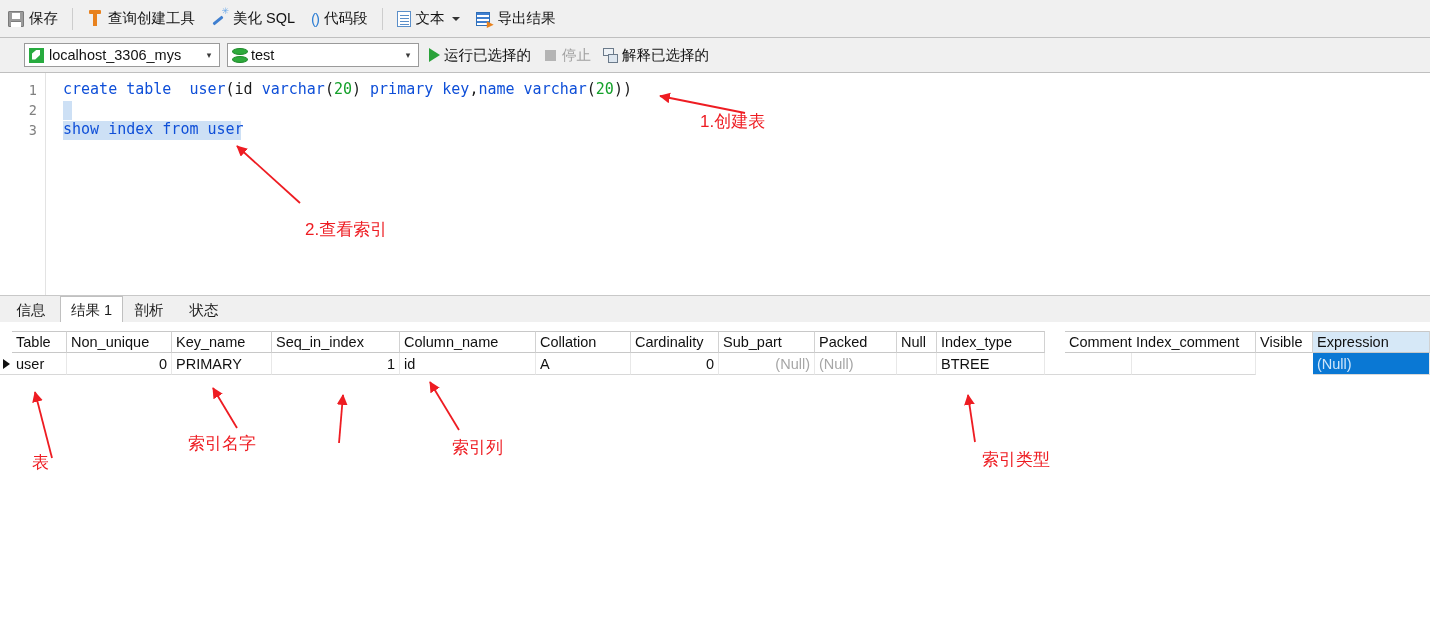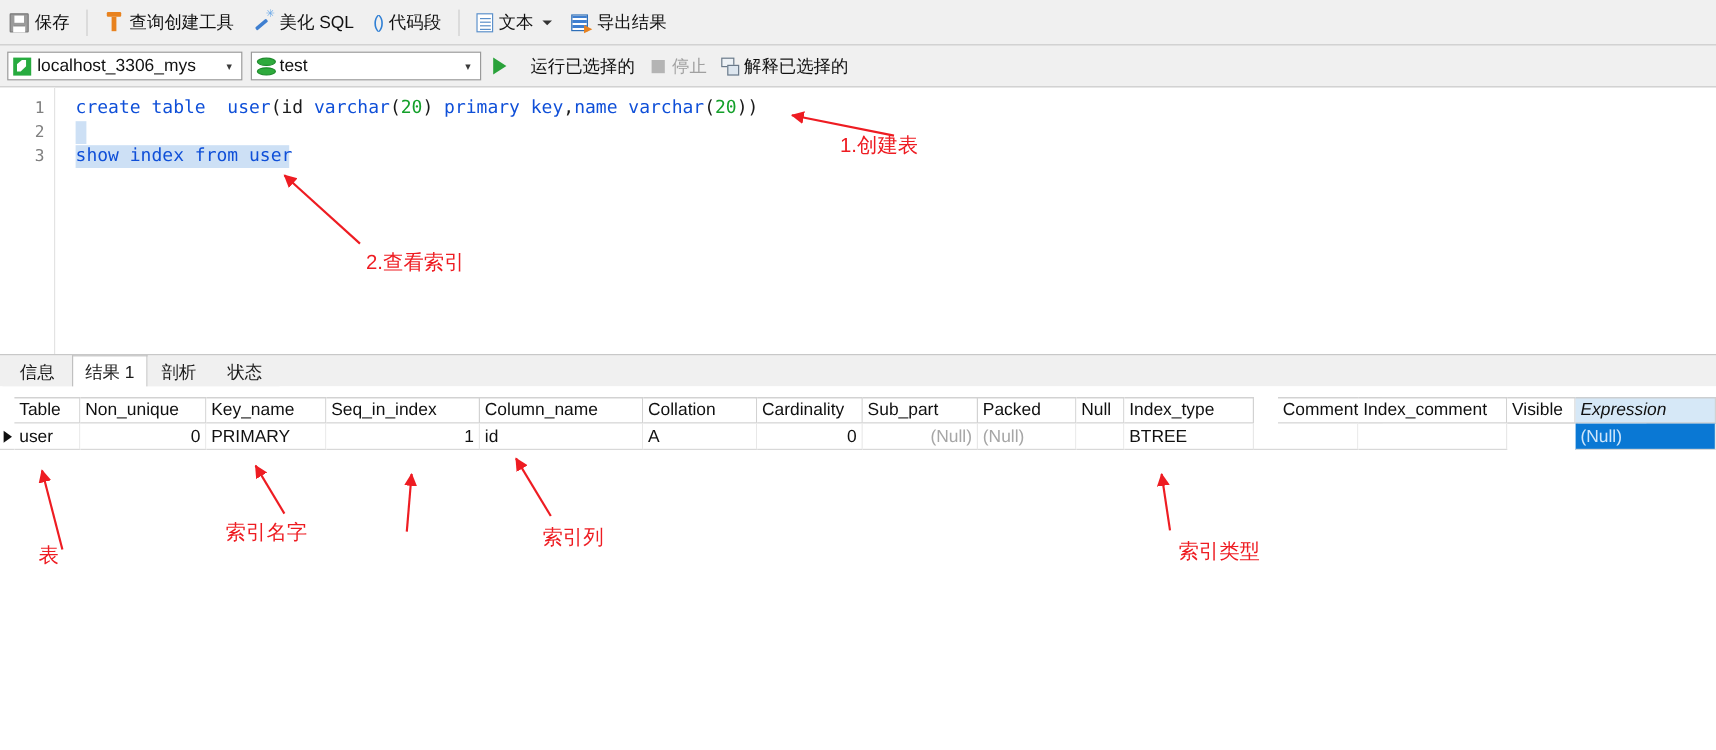--- a/index.html
+++ b/index.html
@@ -66,21 +66,21 @@
     border: 1px solid #2f6fb8;
   }
   .ico-export:after {
     content:"\25B6"; position:absolute; right:-1px; bottom:-2px; font-size:9px; color:#e8821e; line-height:9px;
   }
 
   
   .toolbar2 {
     position: absolute; left: 0; top: 38px; width: 1430px; height: 35px;
     background: #f0f0f0; border-bottom: 1px solid #bfbfbf;
-    display: flex; align-items: center; padding-left: 6px;
+    display: flex; align-items: center; padding-left: 24px;
   }
   .combo {
     height: 24px; background: #ffffff; border: 1px solid #9a9a9a;
     display: flex; align-items: center; padding: 0 2px 0 4px;
     font-size: 14.5px; color: #111;
   }
   .combo .txt { flex: 1 1 auto; overflow: hidden; white-space: nowrap; margin-left: 5px; }
   .combo .arw {
     flex: 0 0 auto; width: 16px; text-align: center; color: #3a3a3a; font-size: 9px;
   }
@@ -93,21 +93,21 @@
     clip-path: polygon(100% 0, 100% 55%, 40% 100%, 0 100%, 0 40%, 60% 0);
   }
   .ico-db { width: 14px; height: 15px; position: relative; }
   .ico-db:before, .ico-db:after {
     content:""; position:absolute; left:0; width:14px; height:5px; border-radius:50%;
     background:#2eaa3c; border:1px solid #1e8a2c;
   }
   .ico-db:before { top:0; }
   .ico-db:after { top:8px; }
   .run-btn { display:flex; align-items:center; font-size:14.5px; color:#111; margin-right:14px; cursor:default;}
-  .run-btn .lbl { margin-left: 20px; }
+  .run-btn .lbl { margin-left: 4px; }
   .tri-play { width:0;height:0;border-top:7px solid transparent;border-bottom:7px solid transparent;border-left:11px solid #2aa23a;}
   .stop-btn { display:flex; align-items:center; font-size:14.5px; color:#a0a0a0; margin-right:12px; cursor:default;}
   .stop-btn .lbl { margin-left: 6px; }
   .sq-stop { width:11px;height:11px;background:#b4b4b4;}
   .exp-btn { display:flex; align-items:center; font-size:14.5px; color:#111; cursor:default;}
   .exp-btn .lbl { margin-left: 4px; }
   .ico-explain { width:15px;height:15px;position:relative;}
   .ico-explain:before{content:"";position:absolute;left:0;top:0;width:9px;height:6px;border:1px solid #6b7a8a;background:#eef2f6;}
   .ico-explain:after{content:"";position:absolute;right:0;bottom:0;width:8px;height:7px;border:1px solid #6b7a8a;background:#dde6ef;}
 
@@ -162,21 +162,21 @@
   .gh {
     position: absolute; top: 0; height: 22px;
     border-right: 1px solid #d2d2d2;
     border-bottom: 1px solid #c8c8c8;
     border-top: 1px solid #c8c8c8;
     background: #ffffff;
     font-size: 14.5px; color: #101010;
     display: flex; align-items: center; padding-left: 4px;
     white-space: nowrap; cursor: default;
   }
-  .gh.hl { background: #d6e8f7; font-style: italic; }
+  .gh.hl { background: #d6e8f7; }
   .grid-row { position: absolute; left: 0; top: 31px; height: 22px; width: 1430px; }
   .gc {
     position: absolute; top: 0; height: 22px;
     border-right: 1px solid #e8e8e8;
     border-bottom: 1px solid #d8d8d8;
     font-size: 14.5px; color: #111111;
     display: flex; align-items: center; padding: 0 4px;
     white-space: nowrap; cursor: default; background: #ffffff;
   }
   .gc.right { justify-content: flex-end; }
@@ -362,20 +362,20 @@
   <line x1="745" y1="113" x2="660" y2="96" stroke="#ee1c22" stroke-width="1.8" marker-end="url(#ah)"></line>
       <line x1="300" y1="203" x2="237" y2="146" stroke="#ee1c22" stroke-width="1.8" marker-end="url(#ah)"></line>
       <line x1="52" y1="458" x2="35" y2="392" stroke="#ee1c22" stroke-width="1.8" marker-end="url(#ah)"></line>
       <line x1="237" y1="428" x2="213" y2="388" stroke="#ee1c22" stroke-width="1.8" marker-end="url(#ah)"></line>
       <line x1="339" y1="443" x2="343" y2="395" stroke="#ee1c22" stroke-width="1.8" marker-end="url(#ah)"></line>
       <line x1="459" y1="430" x2="430" y2="382" stroke="#ee1c22" stroke-width="1.8" marker-end="url(#ah)"></line>
       <line x1="975" y1="442" x2="968" y2="395" stroke="#ee1c22" stroke-width="1.8" marker-end="url(#ah)"></line>
     </svg>
   <div id="annolayer">
       <div class="anno" style="left: 700px; top: 110px; color: rgb(238, 28, 34);">1.创建表</div>
-      <div class="anno" style="left: 305px; top: 207px; color: rgb(238, 28, 34);">2.查看索引</div>
+      <div class="anno" style="left: 305px; top: 218px; color: rgb(238, 28, 34);">2.查看索引</div>
       <div class="anno" style="left: 32px; top: 451px; color: rgb(238, 28, 34);">表</div>
       <div class="anno" style="left: 188px; top: 432px; color: rgb(238, 28, 34);">索引名字</div>
       <div class="anno" style="left: 452px; top: 436px; color: rgb(238, 28, 34);">索引列</div>
       <div class="anno" style="left: 982px; top: 448px; color: rgb(238, 28, 34);">索引类型</div>
     </div>
 
 </div>
 
 </body></html>

